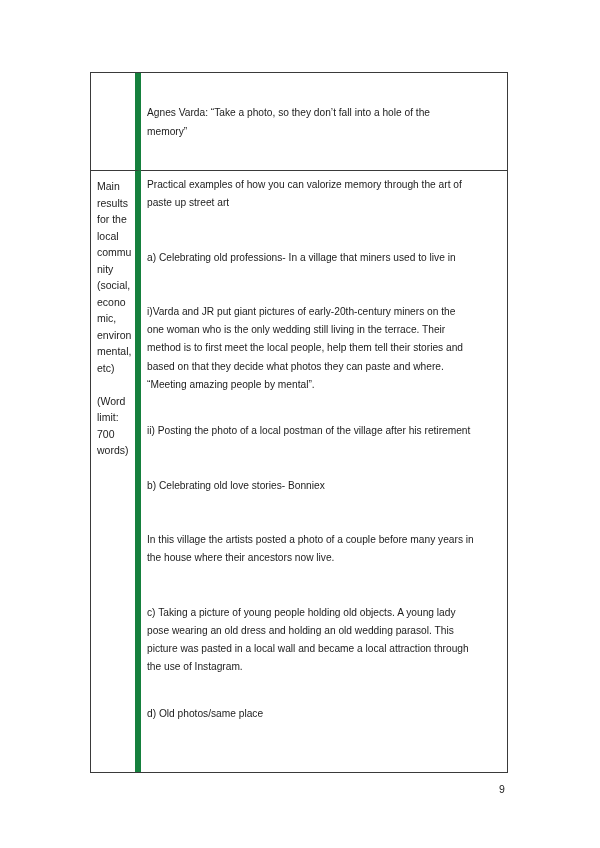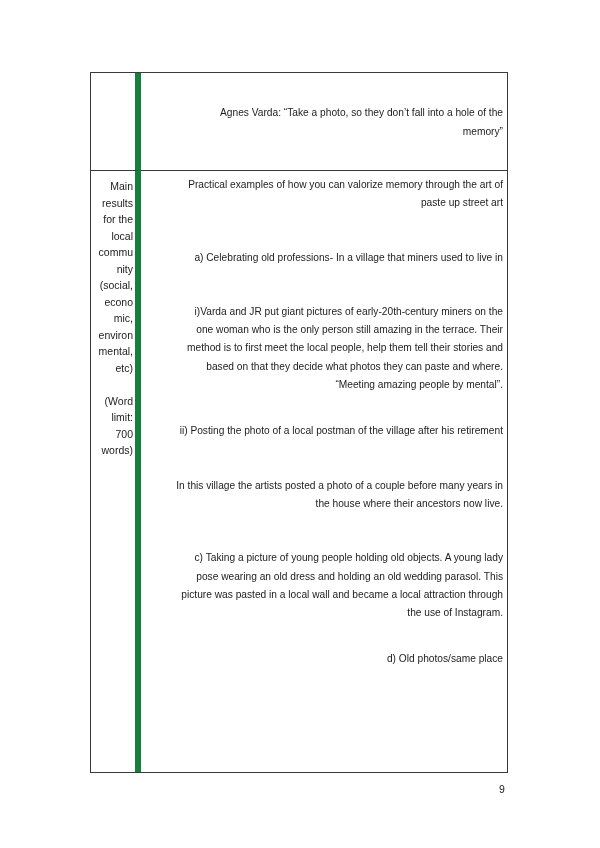--- a/index.html
+++ b/index.html
@@ -29,21 +29,20 @@
     box-sizing: border-box;
     border: 1px solid #3a3a3a;
     display: grid;
     grid-template-columns: 50px 1fr;
     grid-template-rows: 98px 1fr;
     background: #ffffff;
   }
   .cell {
     box-sizing: border-box;
     overflow: hidden;
-    text-align: right;
   }
   .col-left {
     border-right: 6px solid #15803d;
     font-size: 10.5px;
     line-height: 16.5px;
     padding: 7px 2px 0 6px;
   }
   .row-top {
     border-bottom: 1px solid #3a3a3a;
   }
@@ -55,21 +54,21 @@
   .col-right.row-top {
     padding-top: 13px;
   }
   .lines > div {
     white-space: nowrap;
   }
   .lines > div:empty::before {
     content: "\00a0";
   }
   .para {
-    margin: 0 0 36px 16px;
+    margin: 0 0 36px 0;
   }
   .para.gap-sm {
     margin-bottom: 28px;
   }
   .para.last {
     margin-bottom: 0;
   }
   .page-number {
     position: absolute;
     left: 499px;
@@ -117,27 +116,30 @@
     <div class="cell col-right">
       <div class="para lines">
           <div>Practical examples of how you can valorize memory through the art of</div>
           <div>paste up street art</div>
         </div>
       <div class="para lines">
           <div>a) Celebrating old professions- In a village that miners used to live in</div>
         </div>
       <div class="para lines gap-sm">
           <div>i)Varda and JR put giant pictures of early-20th-century miners on the</div>
-          <div>one woman who is the only person still amazing in the terrace. Their</div>
+          <div>one woman who is the only wedding still living in the terrace. Their</div>
           <div>method is to first meet the local people, help them tell their stories and</div>
           <div>based on that they decide what photos they can paste and where.</div>
           <div>“Meeting amazing people by mental”.</div>
         </div>
       <div class="para lines">
           <div>ii) Posting the photo of a local postman of the village after his retirement</div>
+        </div>
+      <div class="para lines">
+          <div>b) Celebrating old love stories- Bonniex</div>
         </div>
       <div class="para lines">
           <div>In this village the artists posted a photo of a couple before many years in</div>
           <div>the house where their ancestors now live.</div>
         </div>
       <div class="para lines gap-sm">
           <div>c) Taking a picture of young people holding old objects. A young lady</div>
           <div>pose wearing an old dress and holding an old wedding parasol. This</div>
           <div>picture was pasted in a local wall and became a local attraction through</div>
           <div>the use of Instagram.</div>

